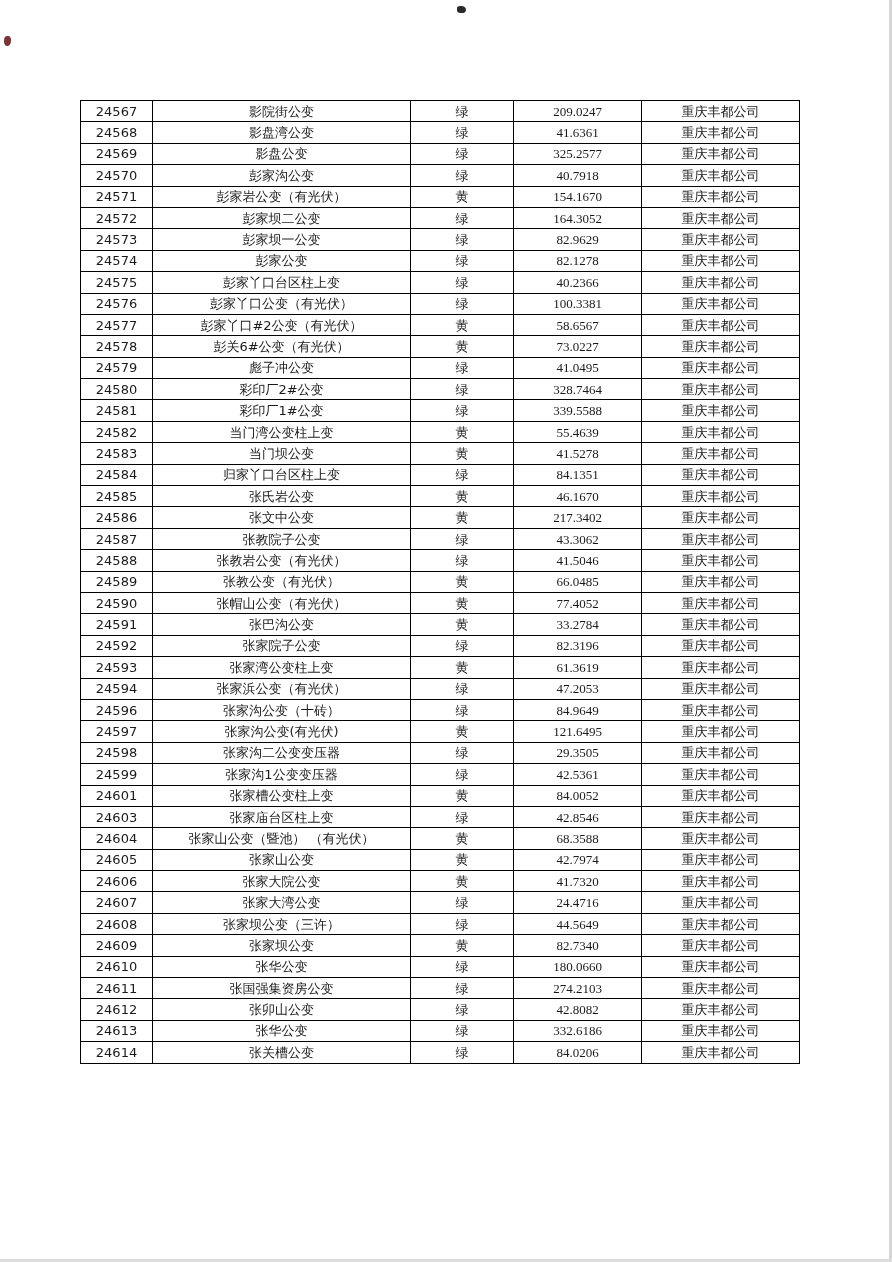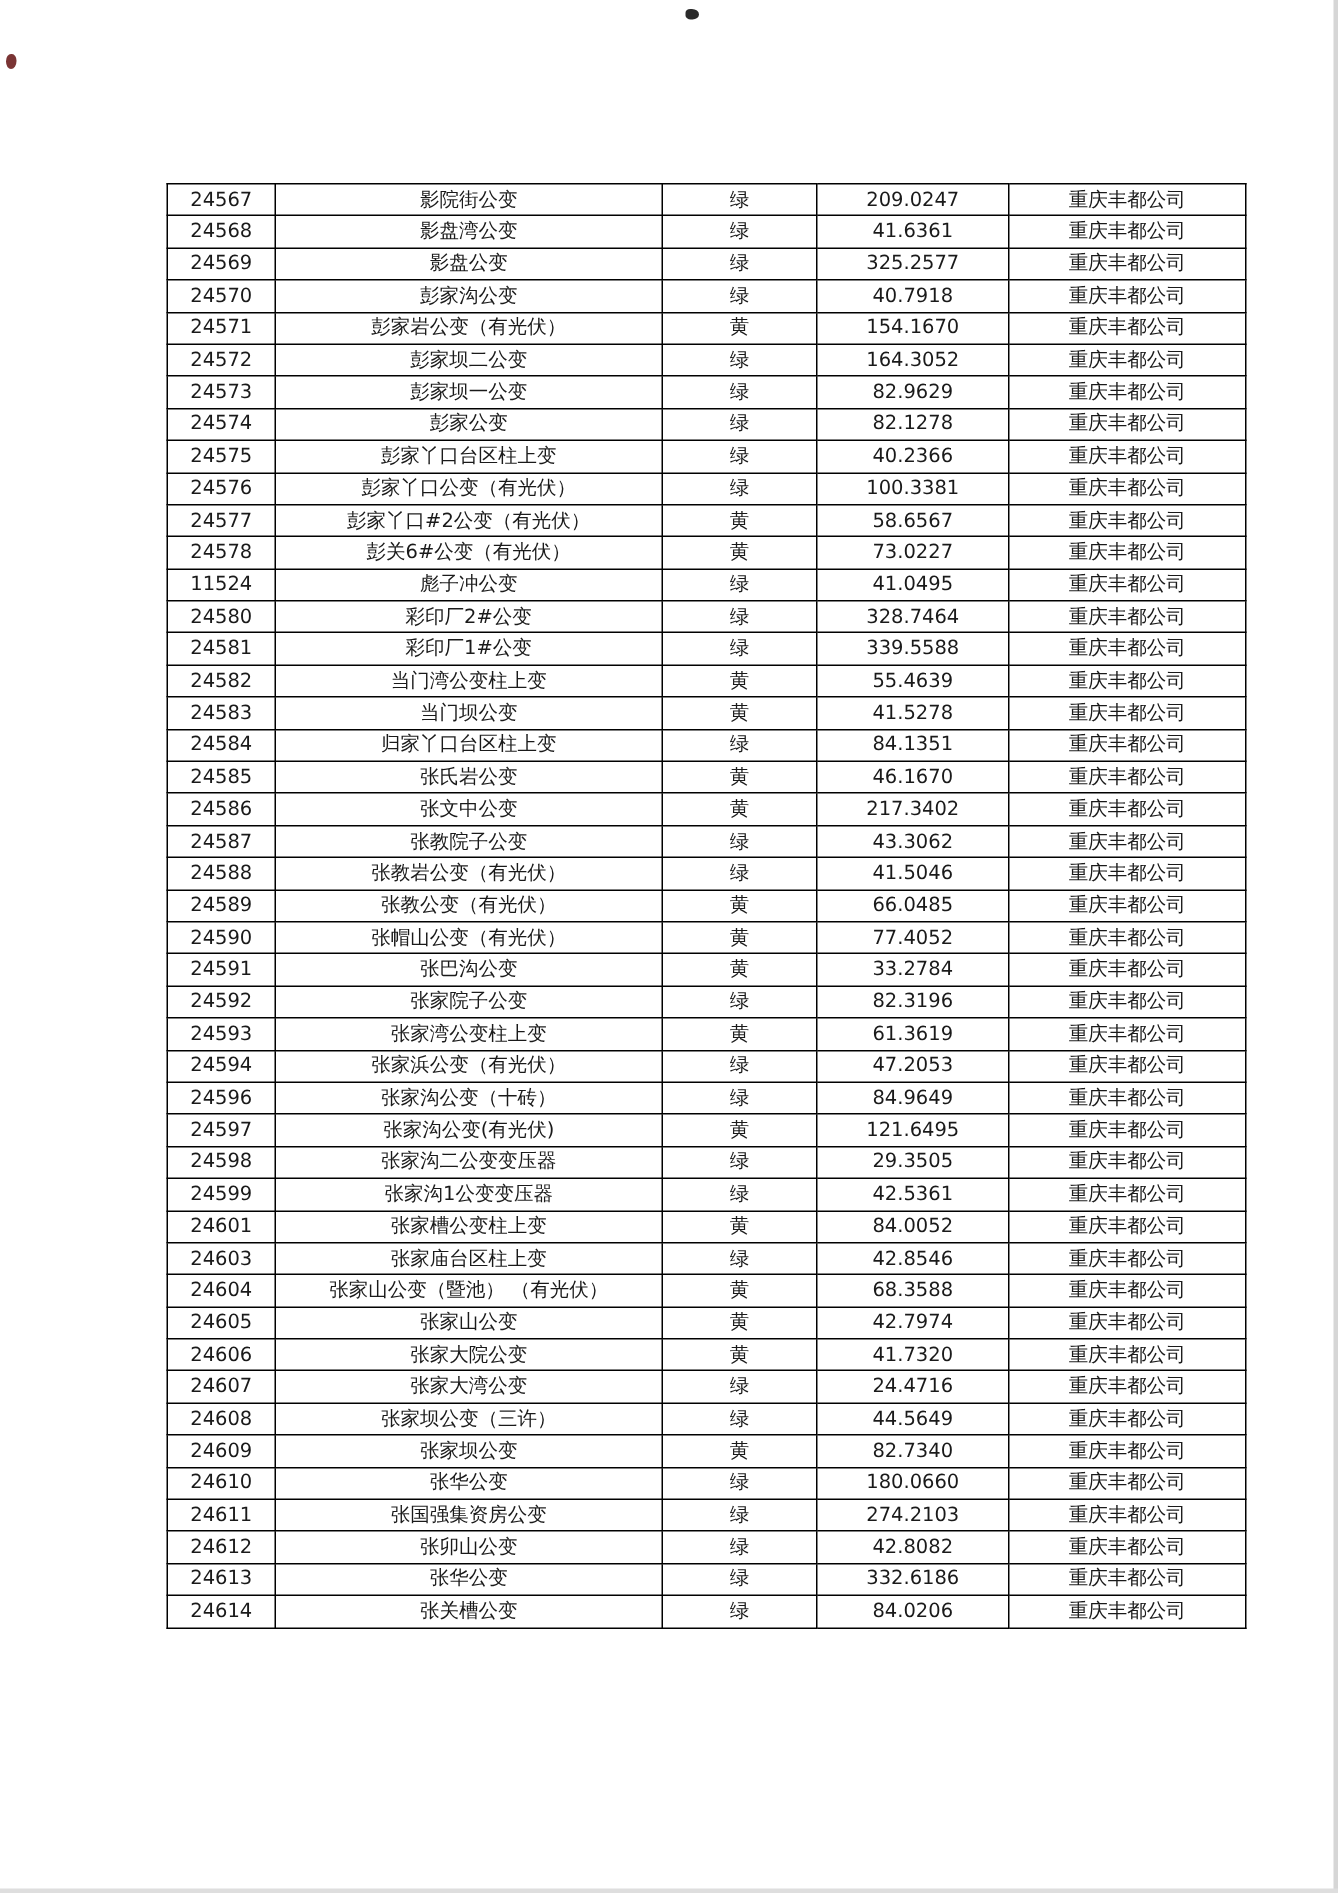--- a/index.html
+++ b/index.html
@@ -44,42 +44,41 @@
     left: 4px;
     top: 36px;
     width: 7px;
     height: 10px;
     background: #7a3434;
     border-radius: 50% 45% 55% 50%;
   }
   table.data-table {
     position: absolute;
     left: 80px;
-    top: 122px;
+    top: 100px;
     border-collapse: collapse;
     table-layout: fixed;
     width: 719px;
-    margin-left: 31px;
   }
   table.data-table td {
     border: 1px solid #000000;
     height: 20.4px;
     padding: 0 2px;
     text-align: center;
     vertical-align: middle;
     font-size: 13px;
     color: #1a1a1a;
     line-height: 1;
     white-space: nowrap;
     overflow: hidden;
   }
   .col-id { width: 72px; }
   .col-name { width: 258px; }
   .col-status { width: 103px; }
-  .col-load { width: 128px; }
+  .col-load { width: 128px; font-family: Liberation Serif, serif; }
   .col-company { width: 158px; }
 </style>
 </head>
 <body>
 
 <div class="smudge-top"></div>
 <div class="smudge-left"></div>
 
 <table class="data-table">
   <colgroup>
@@ -168,21 +167,21 @@
         <td class="col-company">重庆丰都公司</td>
       </tr>
       <tr>
         <td class="col-id">24578</td>
         <td class="col-name">彭关6#公变（有光伏）</td>
         <td class="col-status">黄</td>
         <td class="col-load">73.0227</td>
         <td class="col-company">重庆丰都公司</td>
       </tr>
       <tr>
-        <td class="col-id">11524</td>
+        <td class="col-id">24579</td>
         <td class="col-name">彪子冲公变</td>
         <td class="col-status">绿</td>
         <td class="col-load">41.0495</td>
         <td class="col-company">重庆丰都公司</td>
       </tr>
       <tr>
         <td class="col-id">24580</td>
         <td class="col-name">彩印厂2#公变</td>
         <td class="col-status">绿</td>
         <td class="col-load">328.7464</td>

